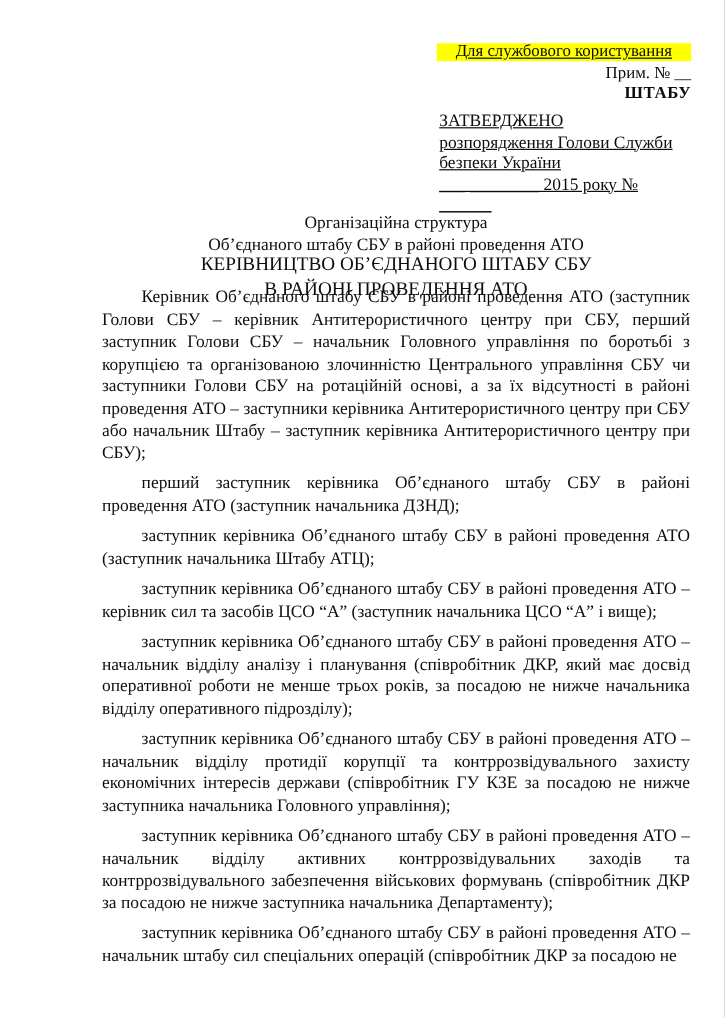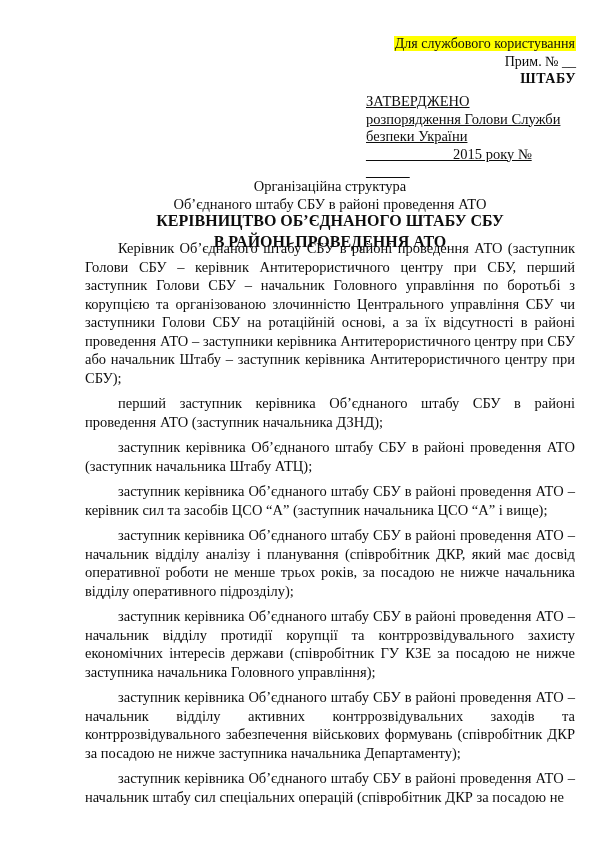--- a/index.html
+++ b/index.html
@@ -12,36 +12,37 @@
     font-family:"Liberation Serif","DejaVu Serif",serif;
     overflow:hidden;
   }
   .header-right {
     position:absolute; top:35px; right:28px;
     text-align:right;
     font-size:14px; line-height:17.5px;
     white-space:nowrap;
   }
   .classification {
-    padding:0 1px;
+    text-decoration:underline;
+    padding:0 16px;
   }
   .draft { font-weight:bold; letter-spacing:0.5px; }
   .approval {
     position:absolute; top:93px; left:366px; width:212px;
     font-size:14.5px; line-height:17.5px;text-decoration:underline;
   }
   .subtitle {
     position:absolute; top:177px; left:85px; width:490px;
     text-align:center;
     font-size:14.5px; line-height:18px;
   }
   .doc-title {
     position:absolute; top:211px; left:85px; width:490px;
     text-align:center;
-    font-weight:bold;
+    font-weight:normal;
     font-size:16px; line-height:20.5px;
   }
   .body-text {
     position:absolute; top:239px; left:85px; width:490px;
     font-size:14.5px; line-height:18.5px;
     text-align:justify;
   }
   .body-text p {
     margin:0 0 7px 0;
     text-indent:33px;

